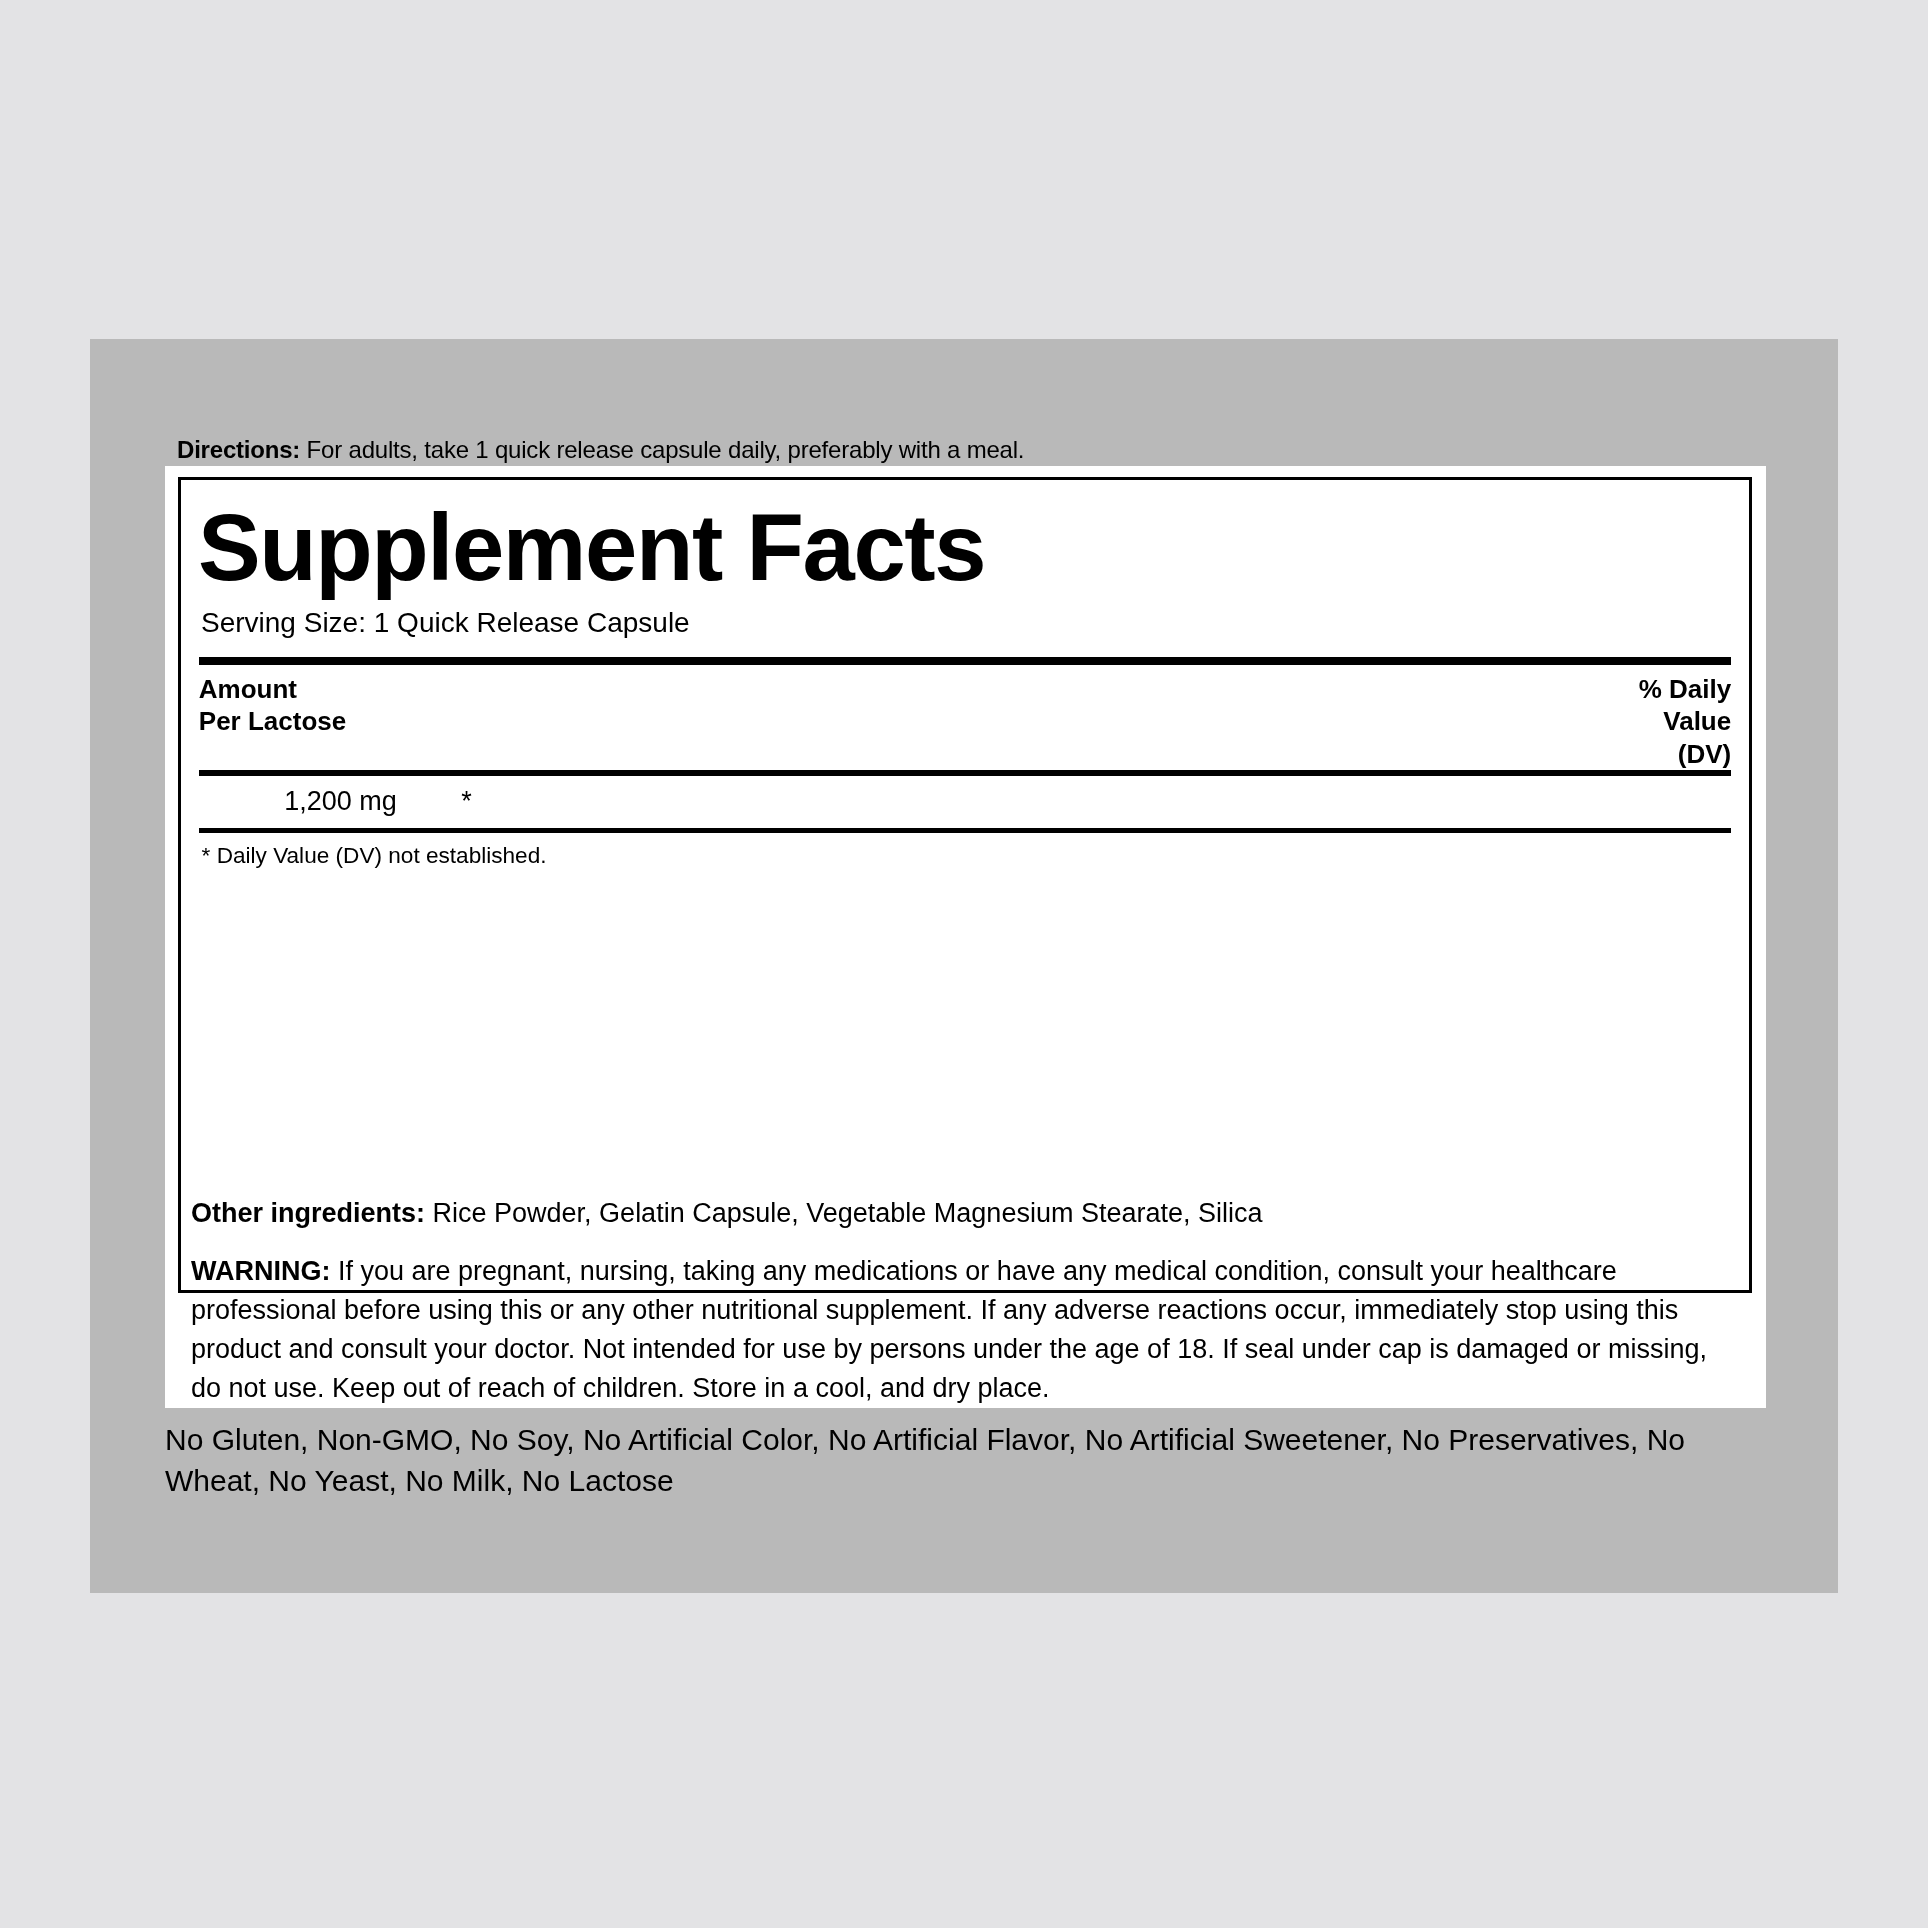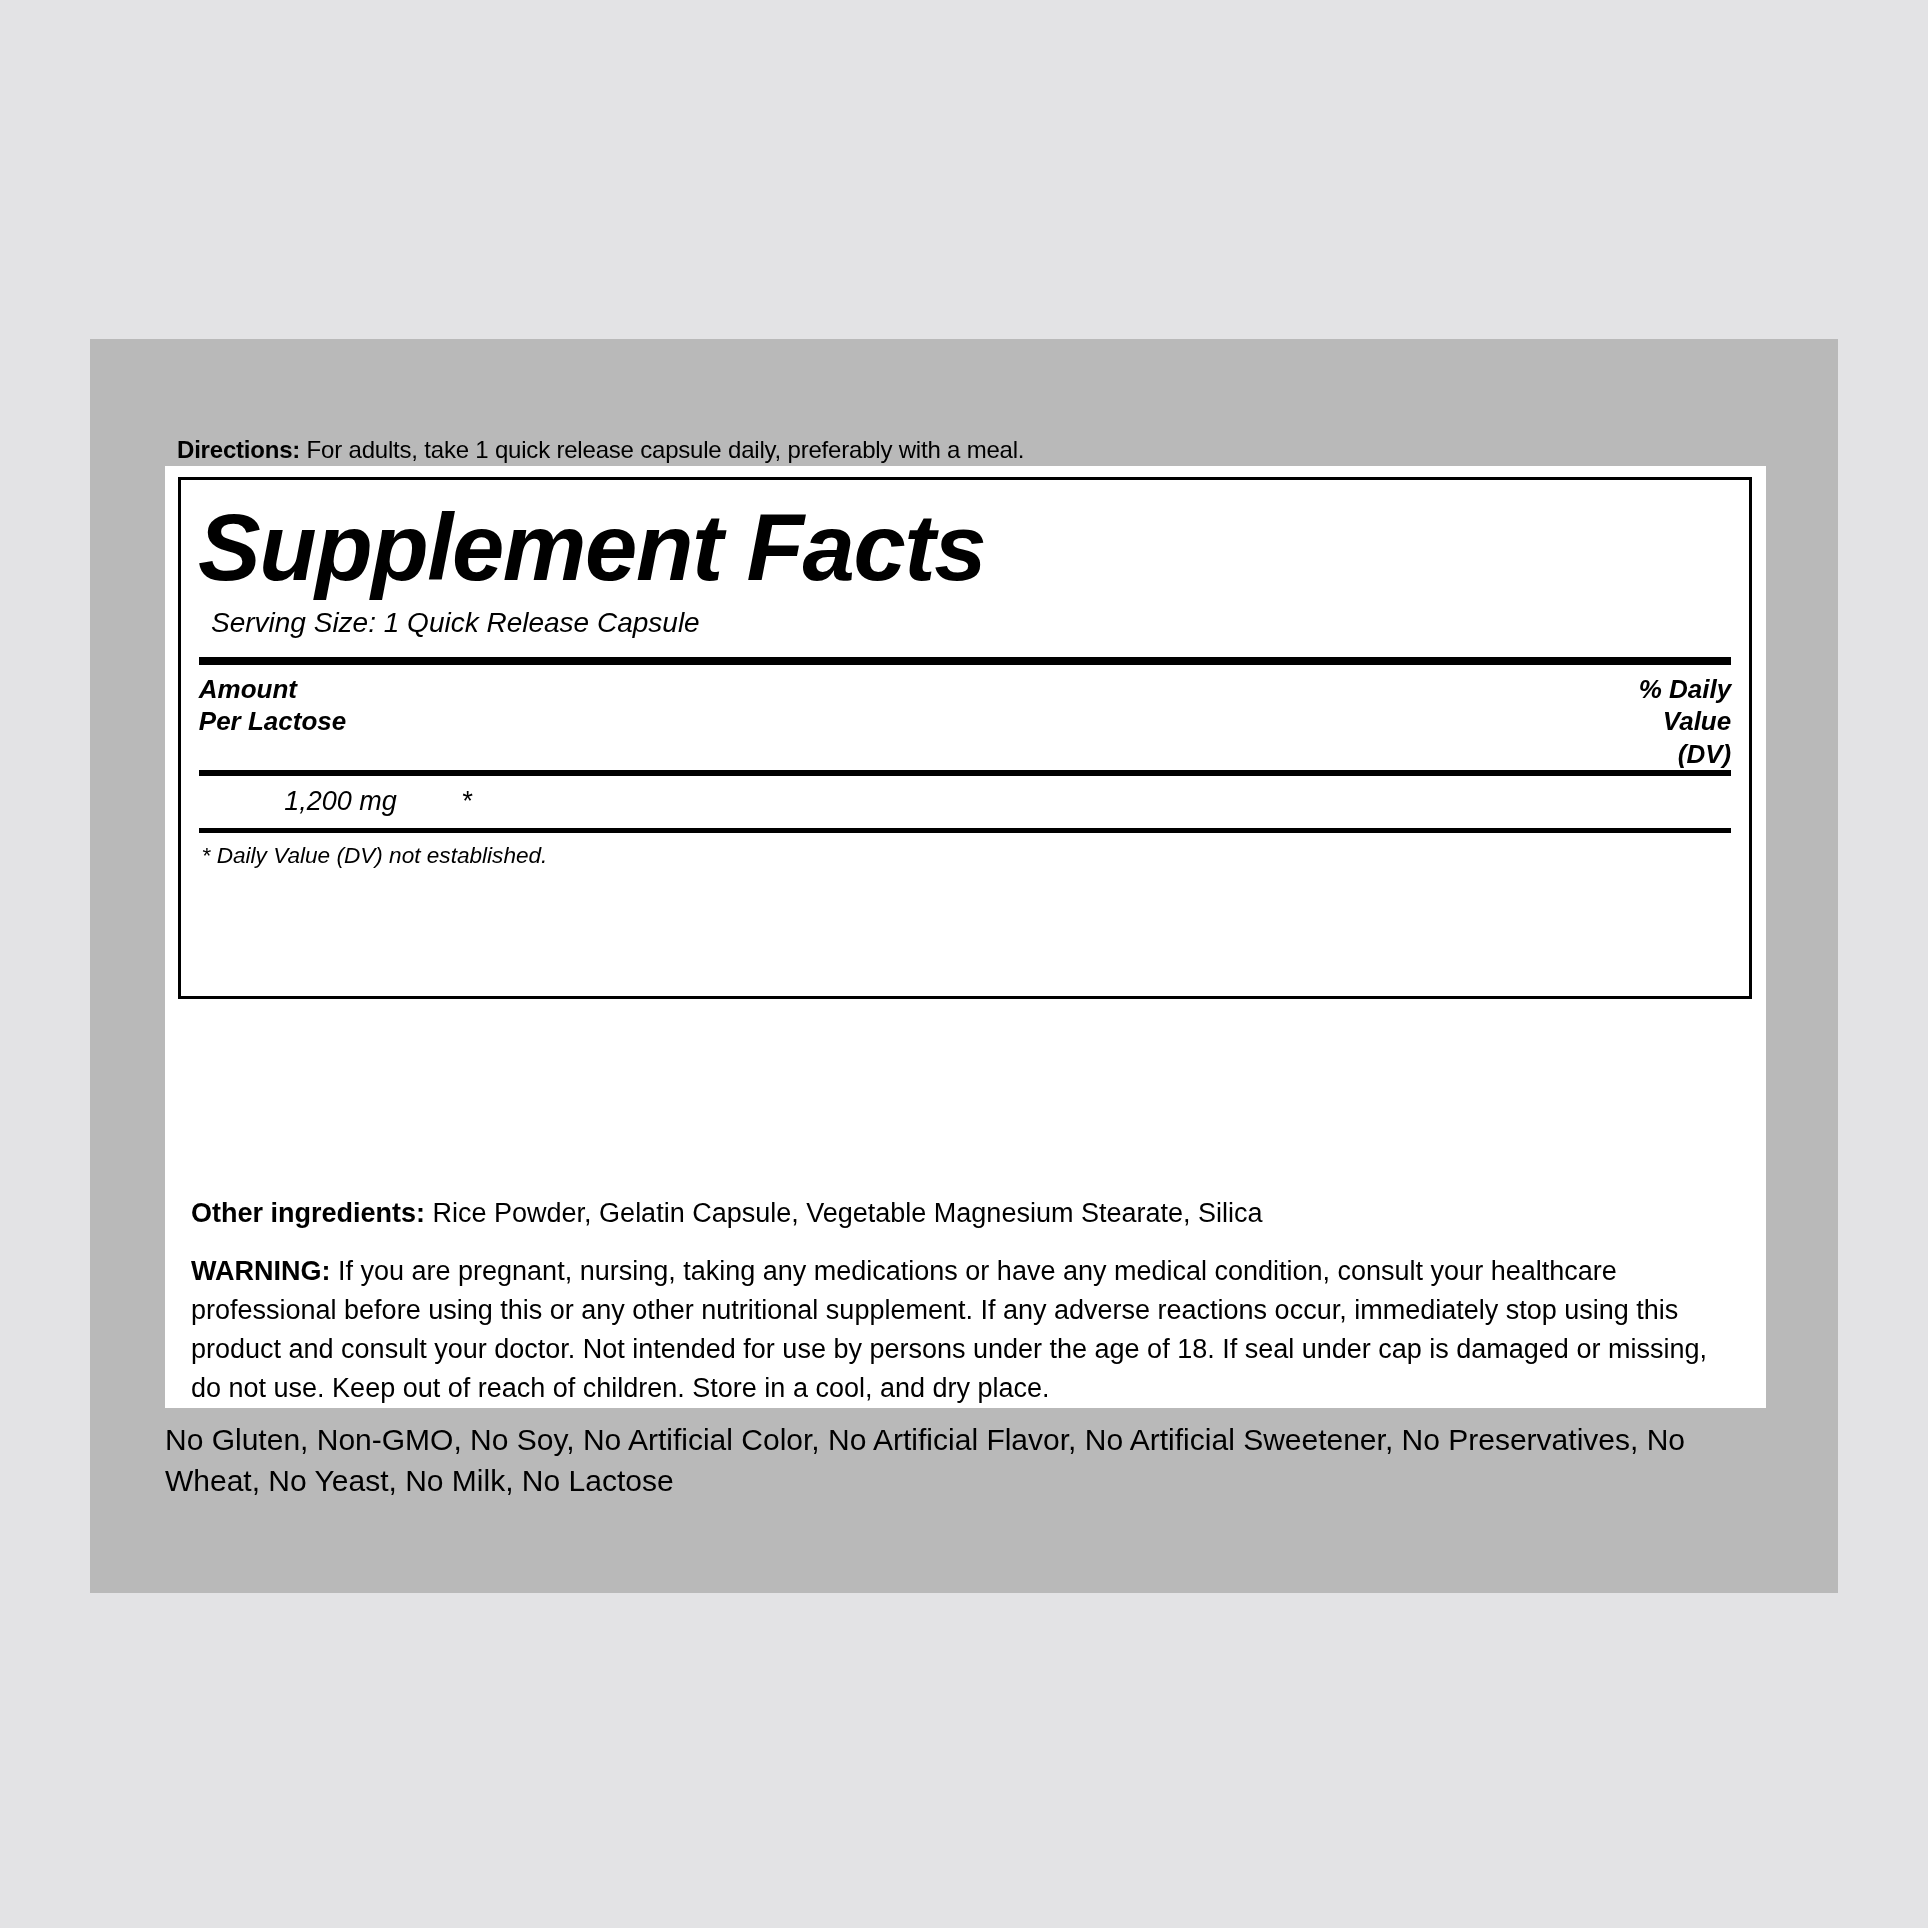--- a/index.html
+++ b/index.html
@@ -47,43 +47,42 @@
     height: 942px;
     background: #ffffff;
     box-sizing: border-box;
   }
 
   .facts-inner {
     position: absolute;
     left: 13px;
     top: 11.3px;
     width: 1574px;
-    height: 522px;
+    height: 816px;
     border: 3.8px solid #000;
     box-sizing: border-box;
     background: #fff;
-    font-style: italic;
   }
 
   .facts-pad {
     padding: 9.4px 15px 0 15px;
   }
 
   .facts-title {
     font-size: 94px;
     font-weight: bold;
     line-height: 1.12;
     letter-spacing: -1.4px;
     margin: 5.6px 0 0 1.9px;
   }
 
   .serving-line {
     font-size: 28px;
     line-height: 1.55;
-    margin-left: 15px;
+    margin-left: 5px;
   }
 
   .rule-thick {
     height: 8.5px;
     background: #000;
     margin: 13px 2.8px 0 2.8px;
   }
   .rule-medium {
     height: 5.6px;
     background: #000;

